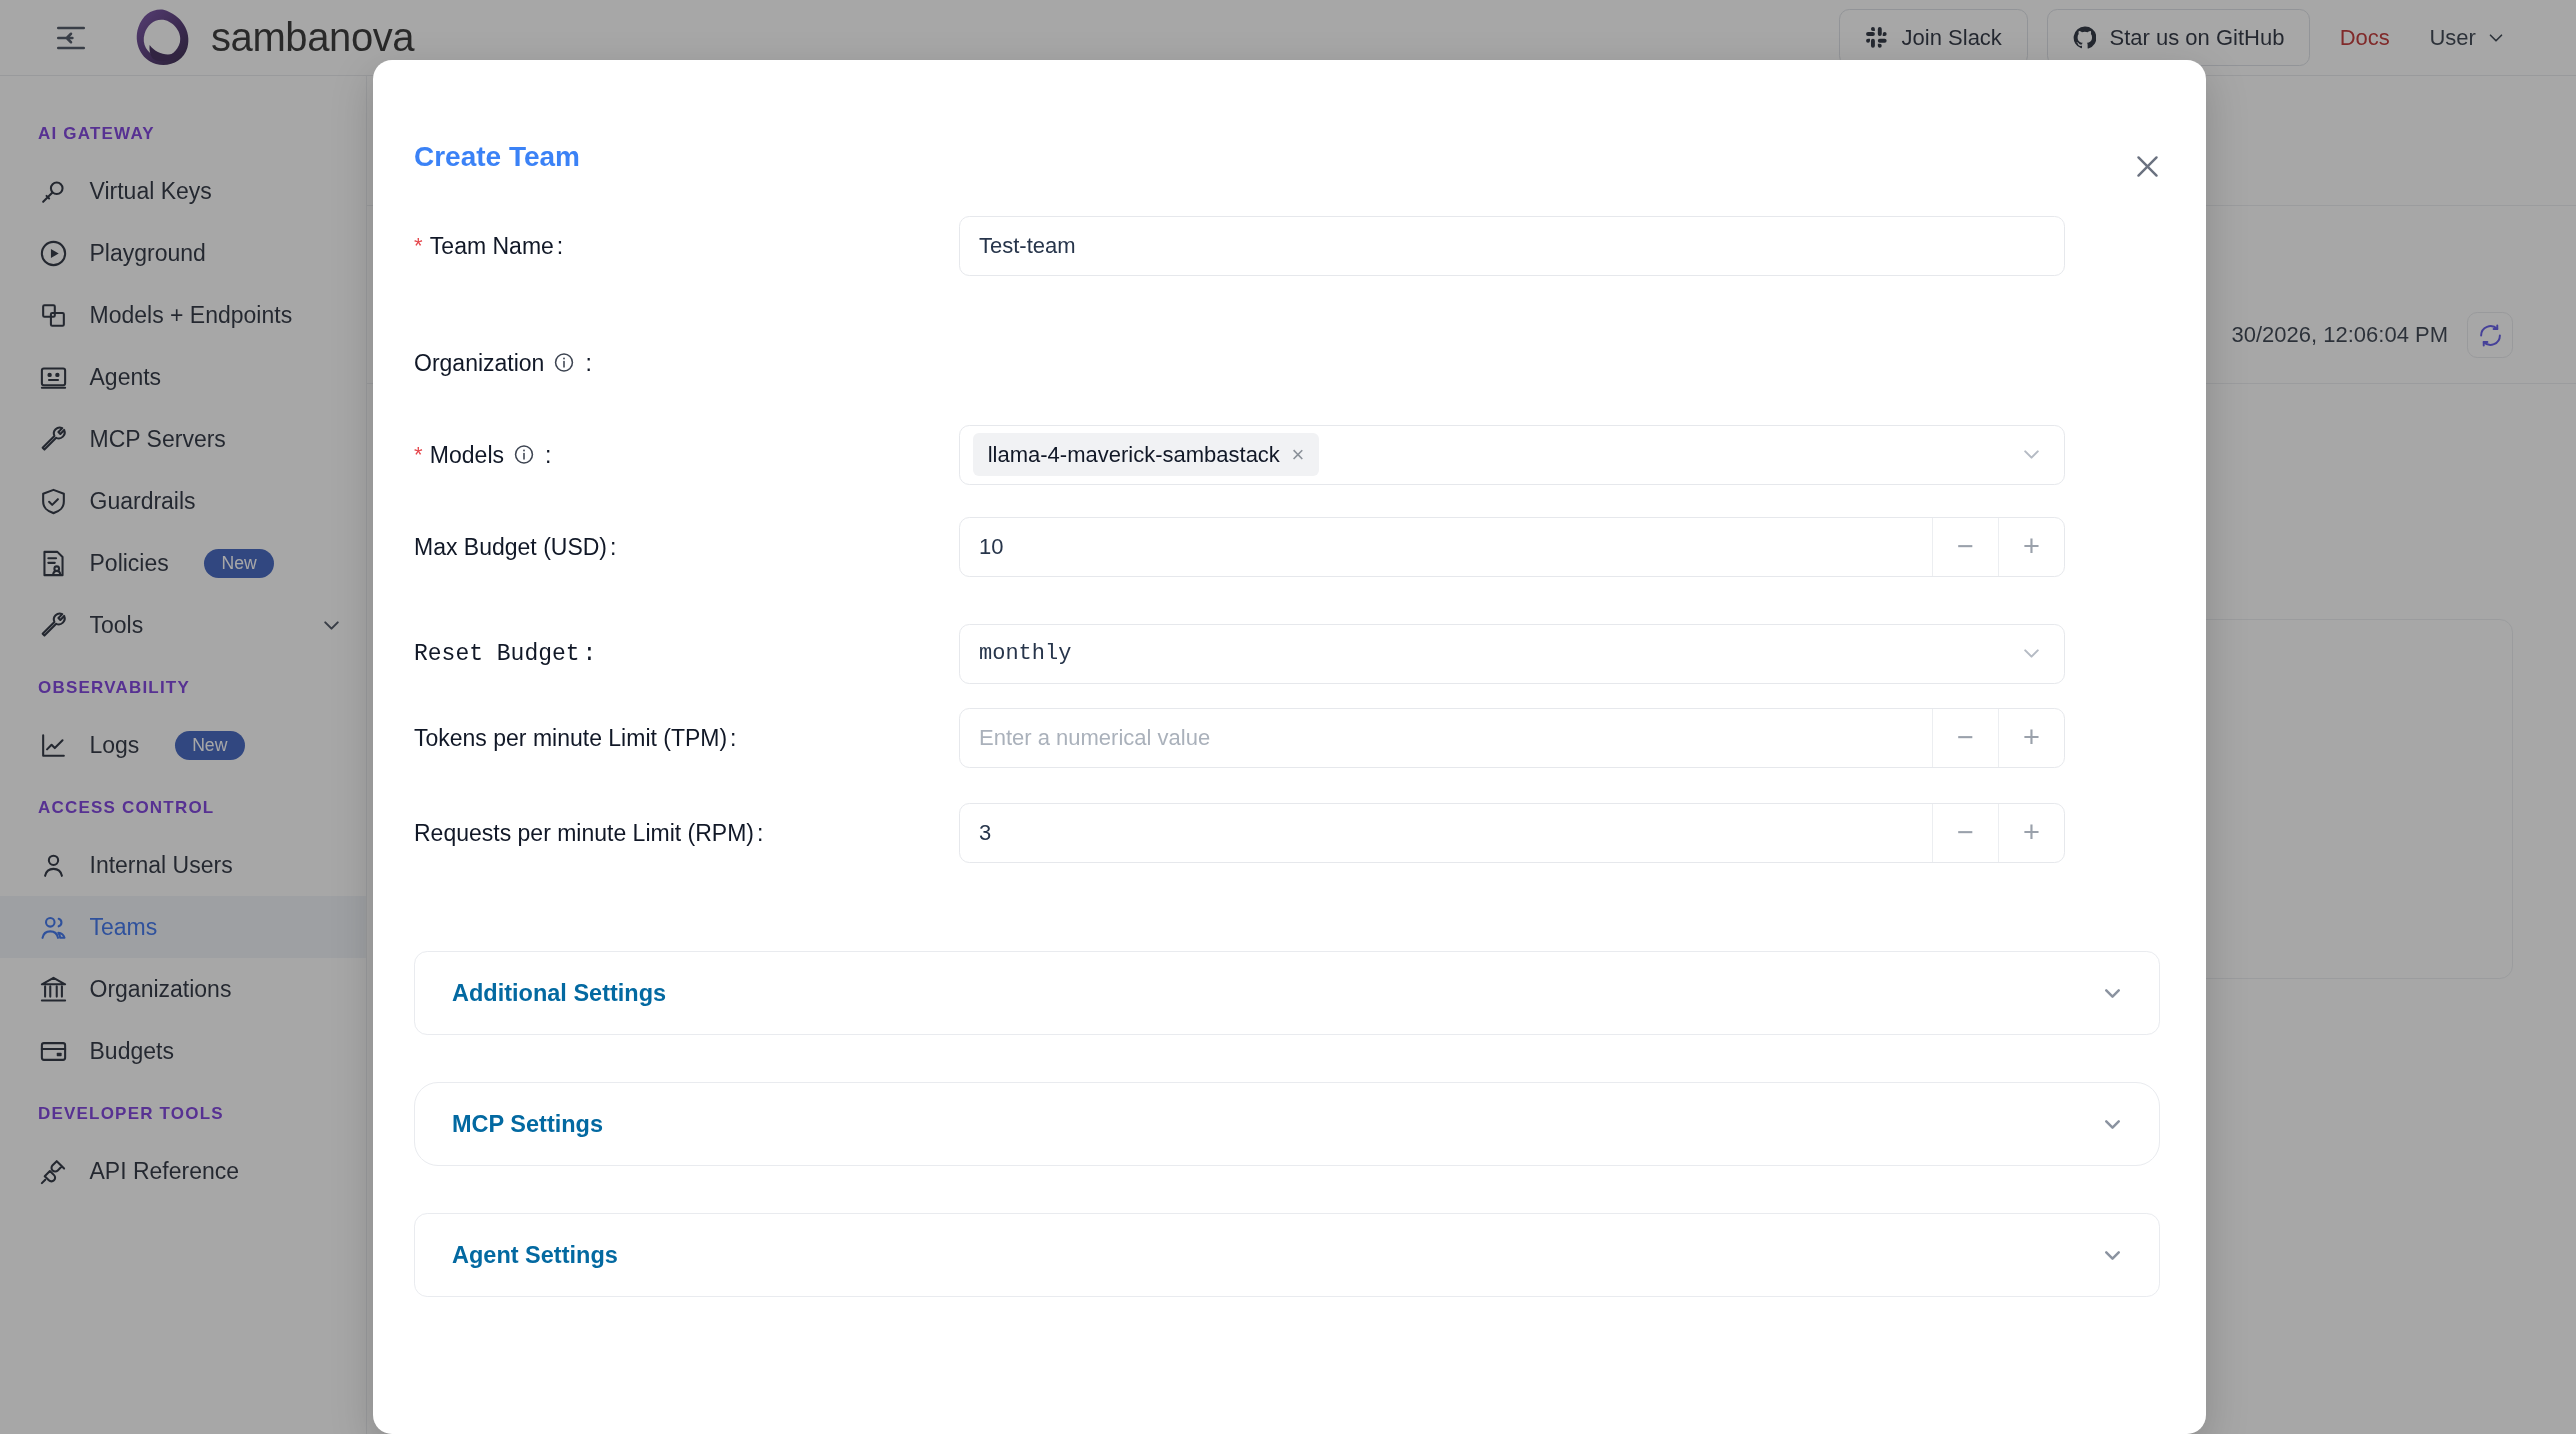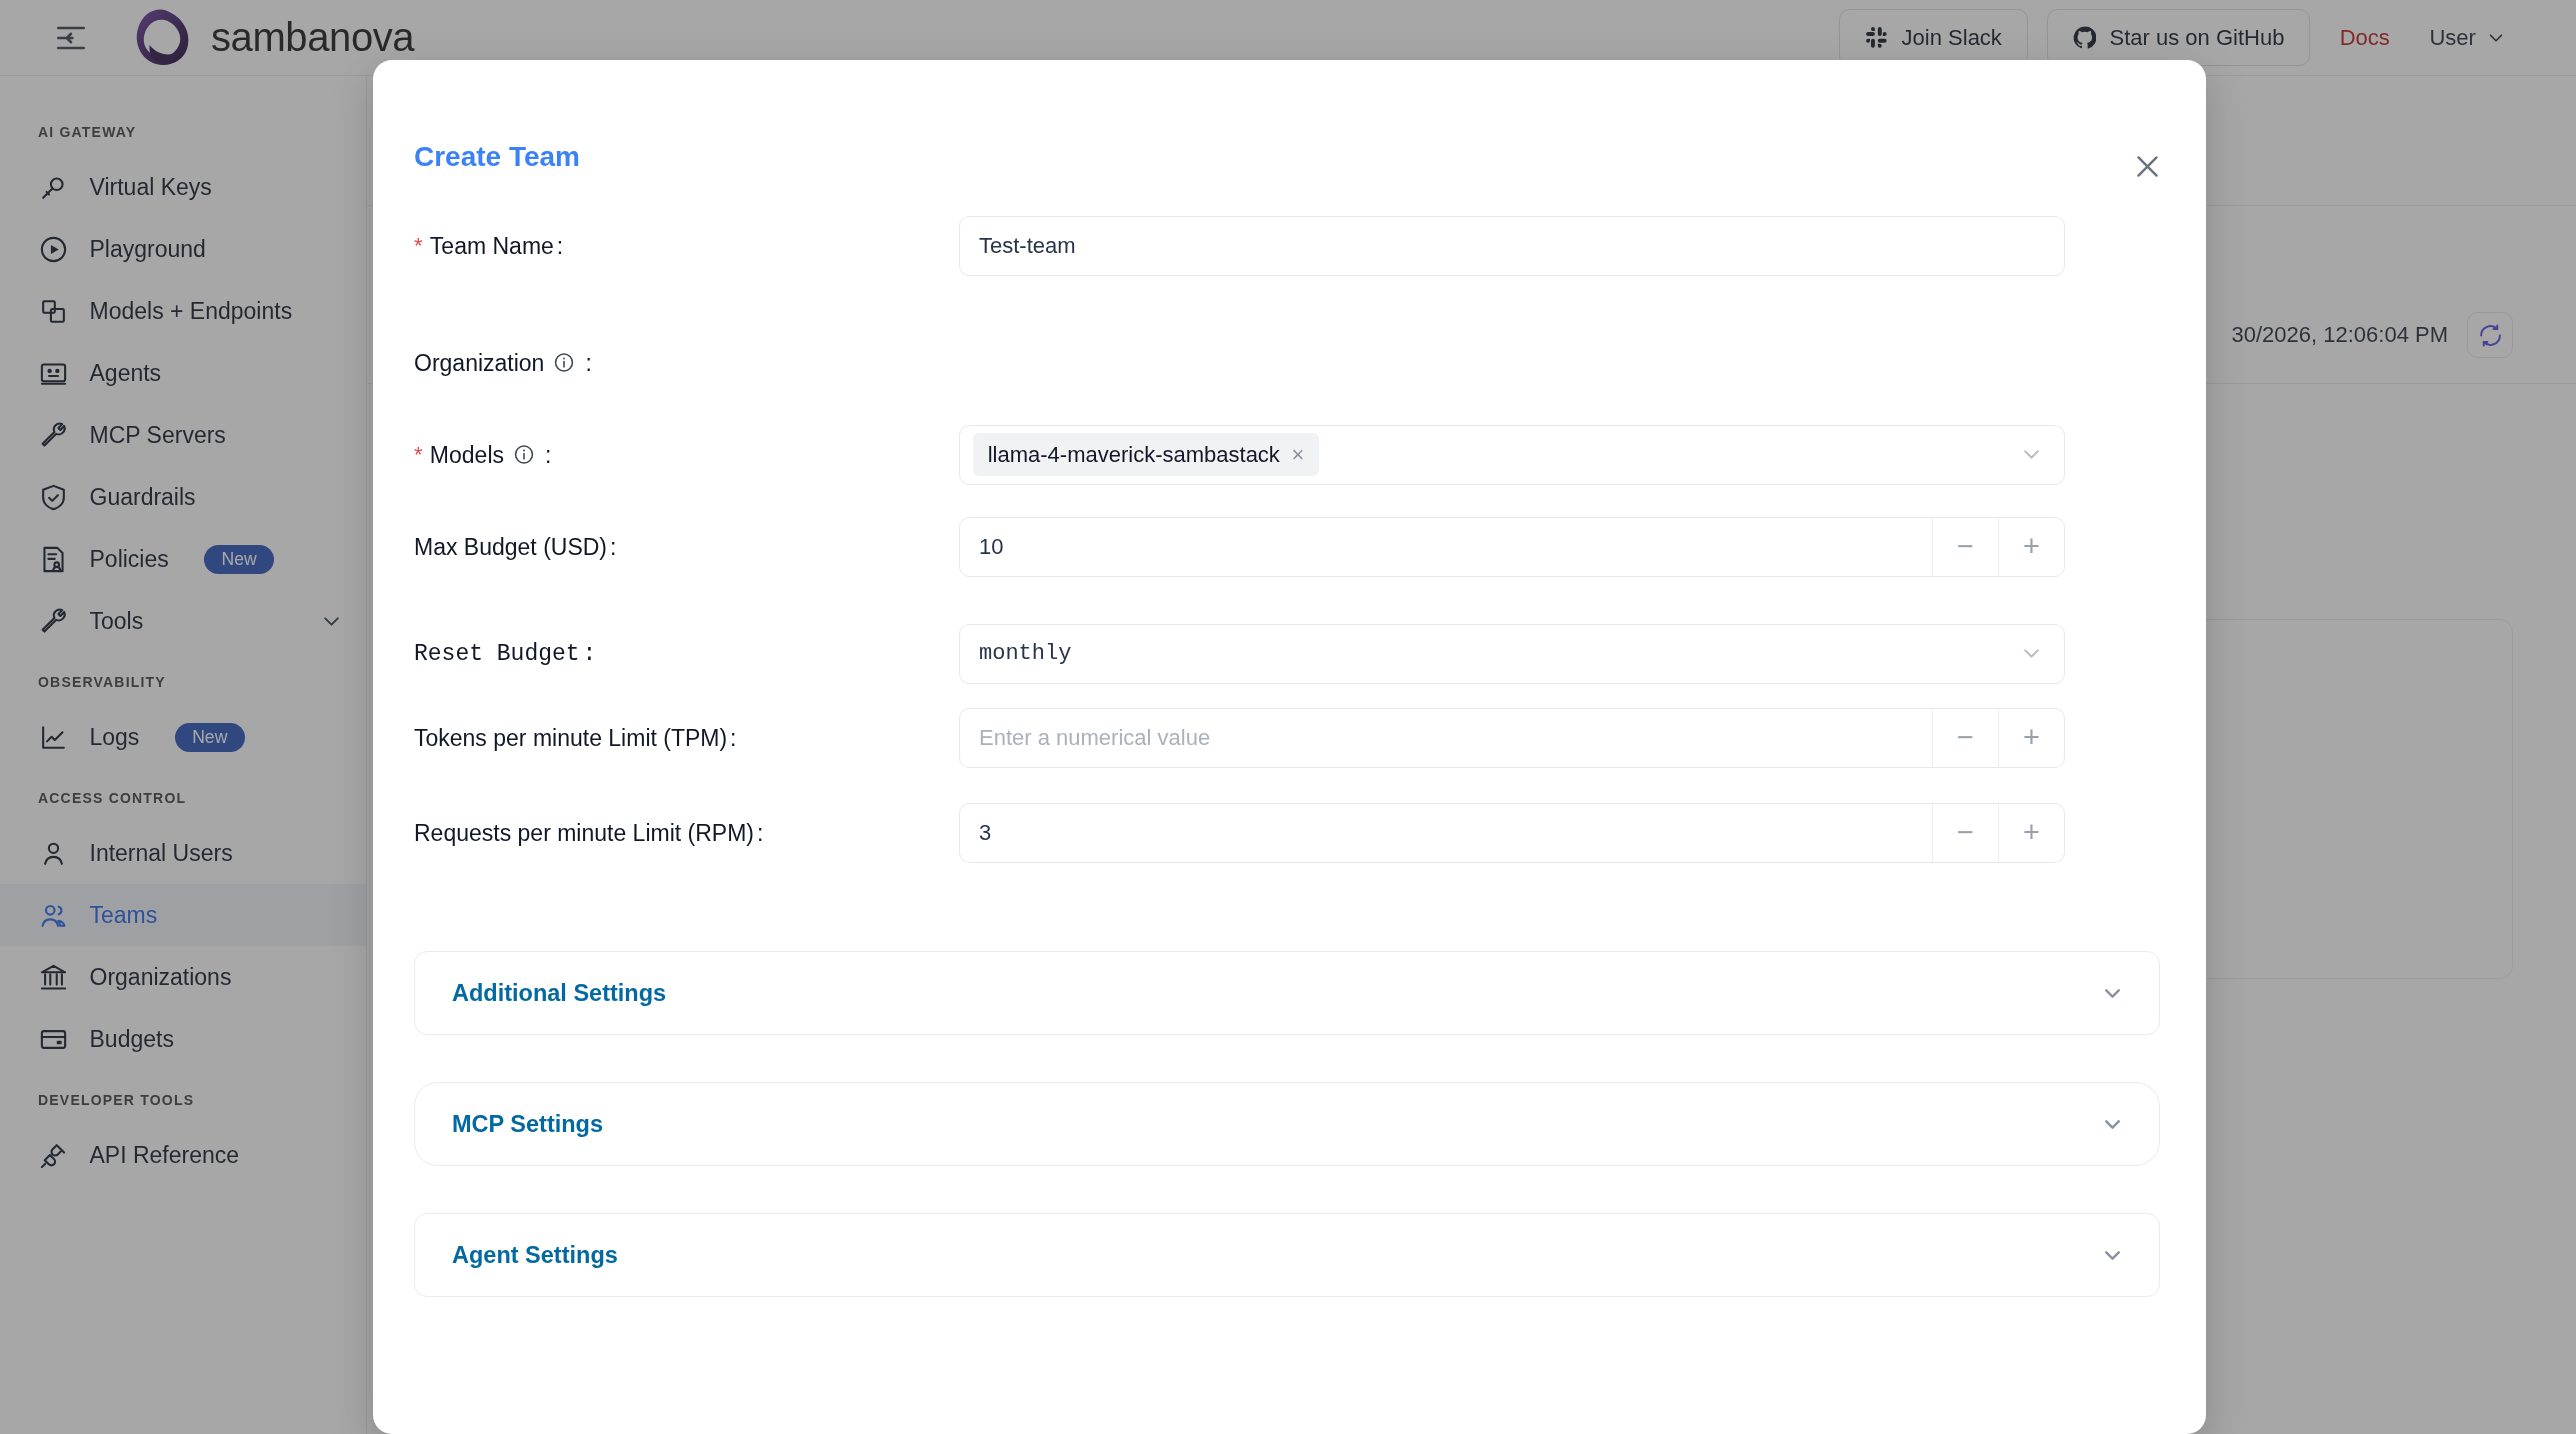--- a/index.html
+++ b/index.html
@@ -33,22 +33,22 @@
   .plain-link { font-size: 22px; color:#b91c1c; cursor:pointer; padding: 7.3px 10.3px;}
   #user-menu { display:flex; align-items:center; gap: 8.8px; font-size:22px; color:#1f2937; cursor:pointer; padding: 7.3px 10.3px;}
 
   
   #sidebar {
     position: absolute; left: 0; top: 76px; width: 367px; bottom: 0;
     background: #ffffff; border-right: 0.7px solid #e9ecef; padding-top: 26.4px;
     overflow: hidden;
   }
   .nav-section-title {
-    font-size: 14px; font-weight: bold; letter-spacing: 1.2px;
-    color: #404040; padding: 22px 0 16px 38px; text-transform: uppercase;
+    font-size: 17px; font-weight: bold; letter-spacing: 1.2px;
+    color: #6d28d9; padding: 22px 0 16px 38px; text-transform: uppercase;
   }
   .nav-item {
     display: flex; align-items: center; gap: 20.5px;
     height: 62px; padding-left: 38px; padding-right: 22px; cursor: pointer;
     font-size: 23px; color: #111827;
   }
   .nav-item .nav-ico { width: 31px; height: 31px; flex: 0 0 31px; display:flex; align-items:center; justify-content:center; }
   .nav-item.active { background: #eef2f8; }
   .nav-item.active .nav-label, .nav-item.active .nav-ico svg { color: #2563eb; stroke: #2563eb; }
   .nav-item.active .nav-label { color: #2563eb; }

